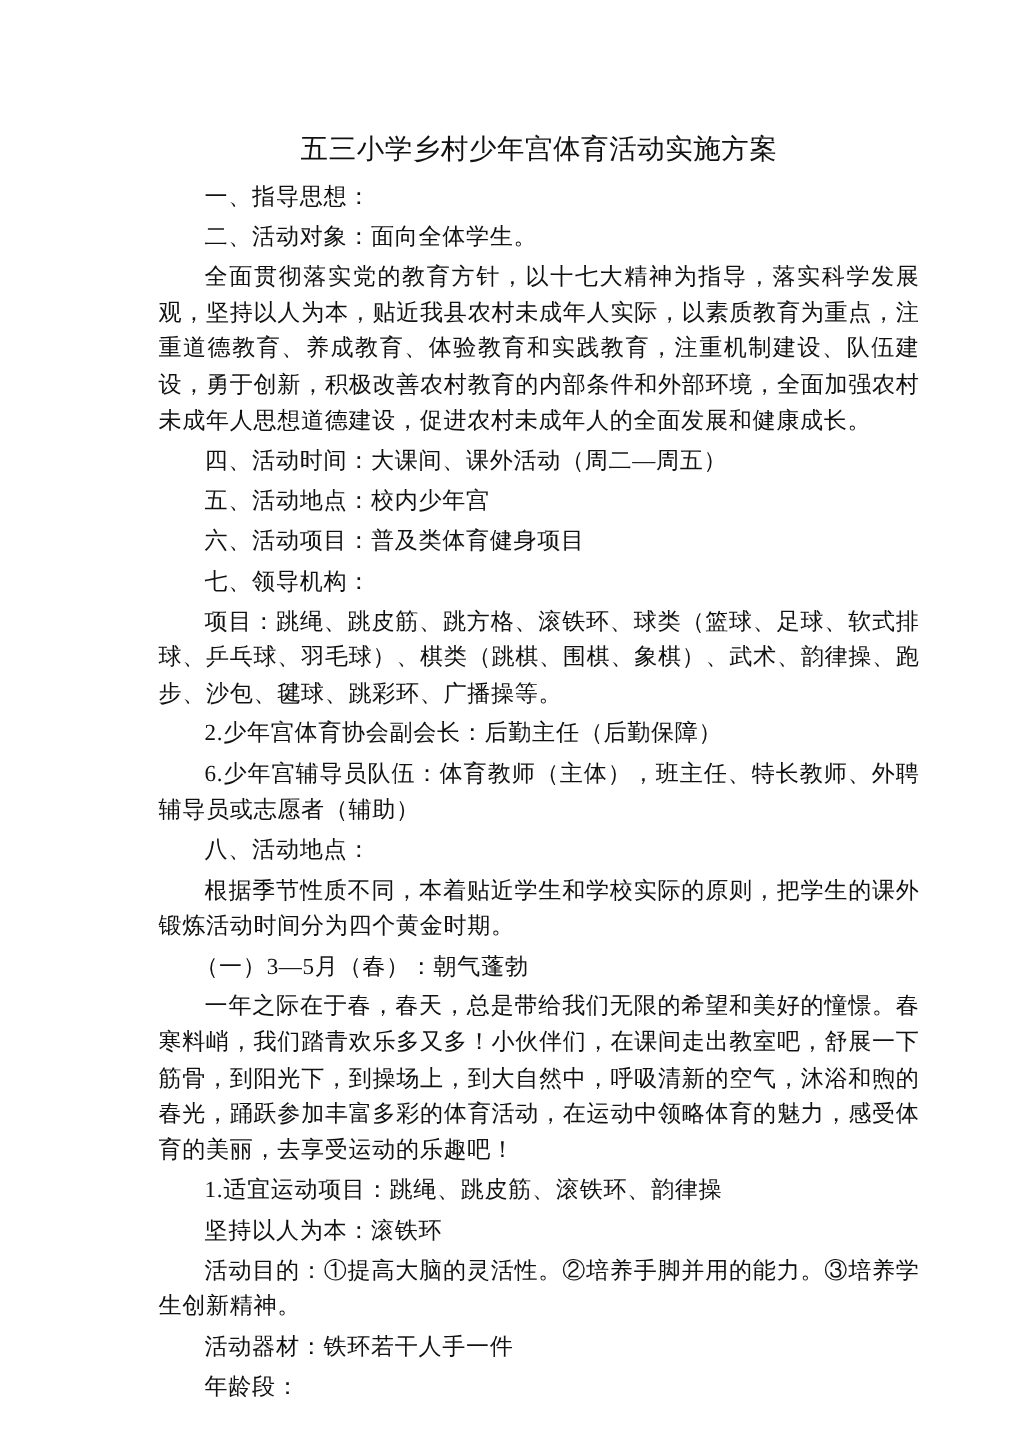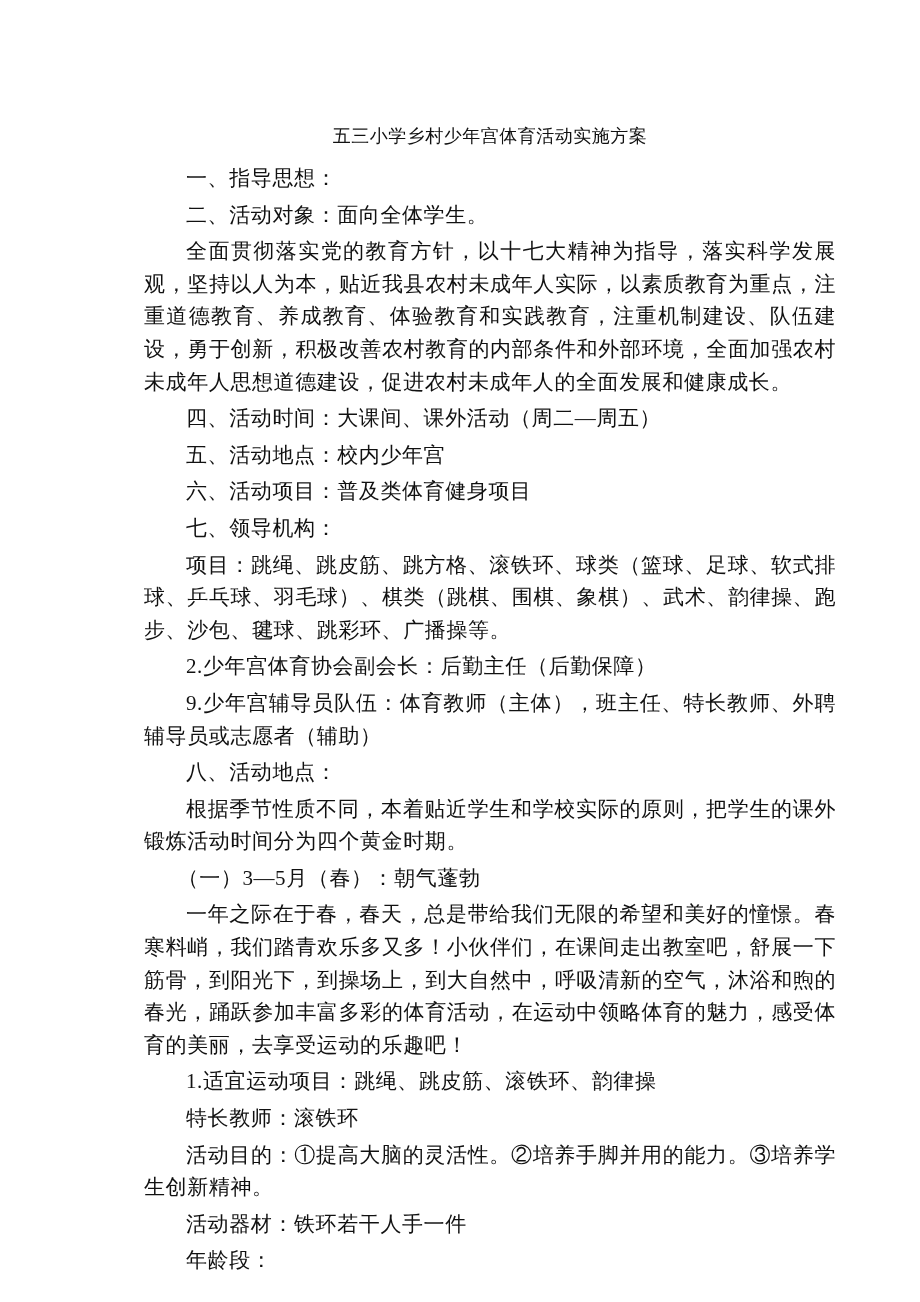--- a/index.html
+++ b/index.html
@@ -4,43 +4,43 @@
 <style>
   html, body { margin: 0; padding: 0; background: #ffffff; }
   body { width: 920px; height: 1302px; position: relative; overflow: hidden; }
   .page {
     position: absolute; left: 140px; top: 118px; width: 700px;
     font-family: "DejaVu Serif", "Liberation Serif", serif;
     color: #111111; font-size: 21px; line-height: 32.6px;
   }
   .title {
     font-family: "DejaVu Sans", "Liberation Sans", sans-serif;
-    font-size: 18px; text-align: center; margin: 0 0 8px 0; line-height: 36px;
+    font-size: 25px; text-align: center; margin: 0 0 8px 0; line-height: 36px;
     letter-spacing: 0.5px;
   }
   p { margin: 4px; text-align: justify; text-indent: 2em; letter-spacing: 0.6px; font-family: Liberation Serif, serif; }
   p.sub { text-indent: 1.6em; }
 </style>
 </head>
 <body>
 
 <div class="page">
   <div class="title">五三小学乡村少年宫体育活动实施方案</div>
   <p>一、指导思想：</p>
   <p>二、活动对象：面向全体学生。</p>
   <p>全面贯彻落实党的教育方针，以十七大精神为指导，落实科学发展观，坚持以人为本，贴近我县农村未成年人实际，以素质教育为重点，注重道德教育、养成教育、体验教育和实践教育，注重机制建设、队伍建设，勇于创新，积极改善农村教育的内部条件和外部环境，全面加强农村未成年人思想道德建设，促进农村未成年人的全面发展和健康成长。</p>
   <p>四、活动时间：大课间、课外活动（周二—周五）</p>
   <p>五、活动地点：校内少年宫</p>
   <p>六、活动项目：普及类体育健身项目</p>
   <p>七、领导机构：</p>
   <p>项目：跳绳、跳皮筋、跳方格、滚铁环、球类（篮球、足球、软式排球、乒乓球、羽毛球）、棋类（跳棋、围棋、象棋）、武术、韵律操、跑步、沙包、毽球、跳彩环、广播操等。</p>
   <p>2.少年宫体育协会副会长：后勤主任（后勤保障）</p>
-  <p>9.少年宫辅导员队伍：体育教师（主体），班主任、特长教师、外聘辅导员或志愿者（辅助）</p>
+  <p>6.少年宫辅导员队伍：体育教师（主体），班主任、特长教师、外聘辅导员或志愿者（辅助）</p>
   <p>八、活动地点：</p>
   <p>根据季节性质不同，本着贴近学生和学校实际的原则，把学生的课外锻炼活动时间分为四个黄金时期。</p>
   <p class="sub">（一）3—5月（春）：朝气蓬勃</p>
   <p>一年之际在于春，春天，总是带给我们无限的希望和美好的憧憬。春寒料峭，我们踏青欢乐多又多！小伙伴们，在课间走出教室吧，舒展一下筋骨，到阳光下，到操场上，到大自然中，呼吸清新的空气，沐浴和煦的春光，踊跃参加丰富多彩的体育活动，在运动中领略体育的魅力，感受体育的美丽，去享受运动的乐趣吧！</p>
   <p>1.适宜运动项目：跳绳、跳皮筋、滚铁环、韵律操</p>
-  <p>特长教师：滚铁环</p>
+  <p>坚持以人为本：滚铁环</p>
   <p>活动目的：①提高大脑的灵活性。②培养手脚并用的能力。③培养学生创新精神。</p>
   <p>活动器材：铁环若干人手一件</p>
   <p>年龄段：</p>
 </div>
 
 </body></html>

